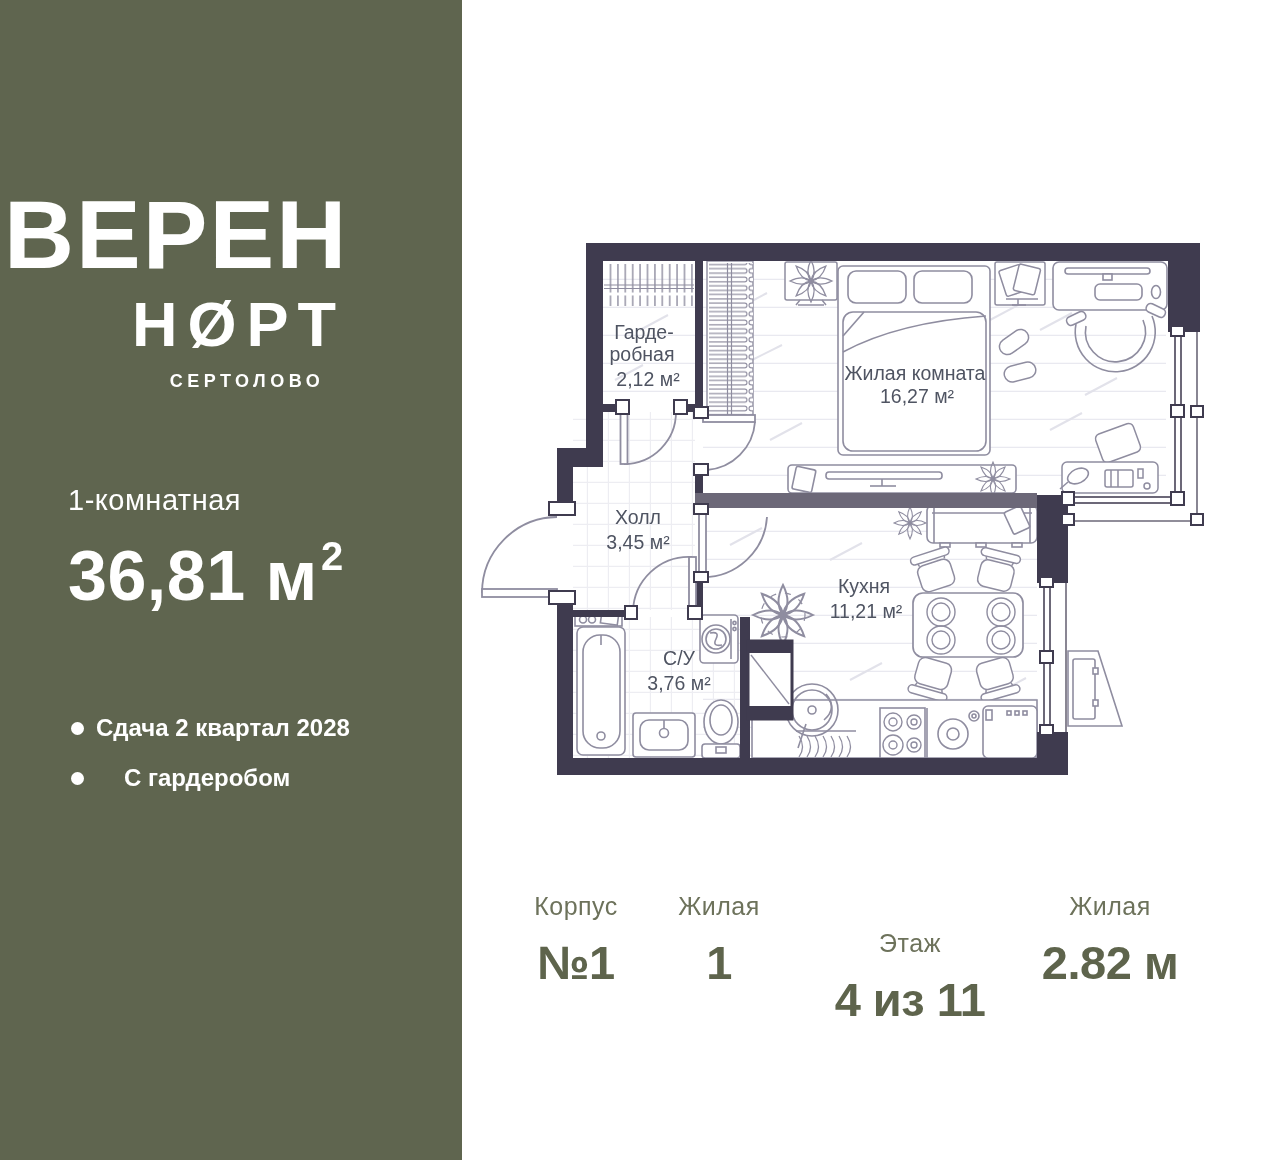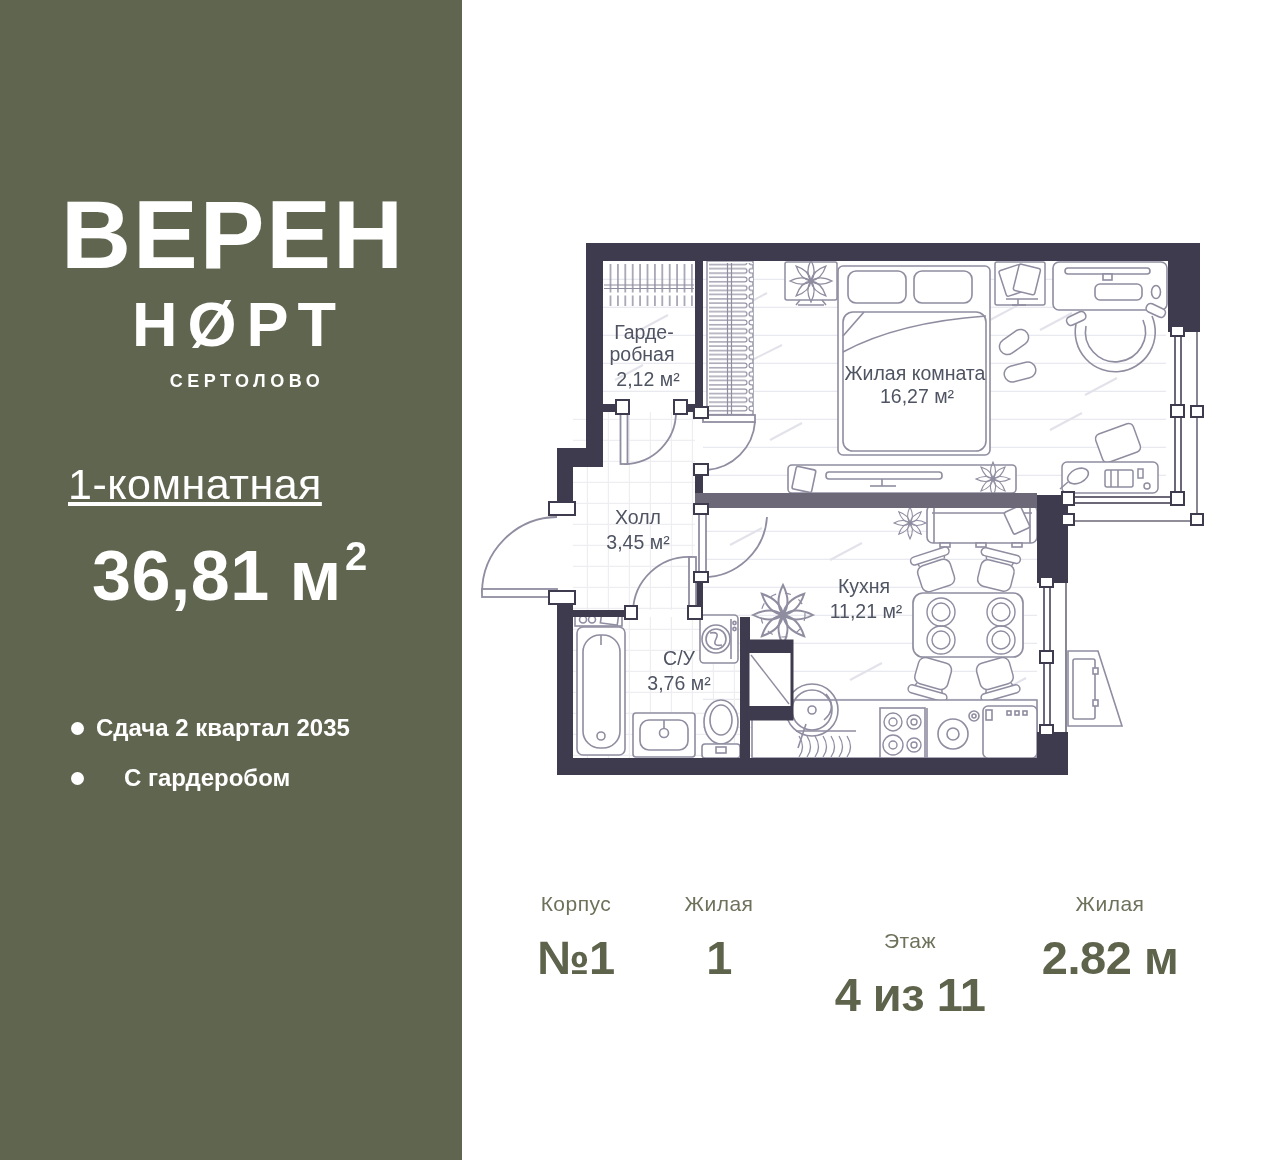--- a/index.html
+++ b/index.html
@@ -2,55 +2,55 @@
 <html><head>
 <meta charset="utf-8">
 <style>
   html,body{margin:0;padding:0;}
   body{
     width:1280px;height:1160px;position:relative;overflow:hidden;
     background:#ffffff;font-family:"Liberation Sans",sans-serif;
   }
   
   .sidebar{position:absolute;left:0;top:0;width:462px;height:1160px;background:#5f654f;color:#fff;}
-  .logo1{position:absolute;left:12px;top:186px;width:442px;text-align:center;
+  .logo1{position:absolute;left:4px;top:186px;width:442px;
          font-size:97px;font-weight:700;letter-spacing:2px;line-height:1;}
   .logo2{position:absolute;left:8px;top:293px;width:462px;text-align:center;
          font-size:63px;font-weight:700;letter-spacing:10px;line-height:1;}
   .loc{position:absolute;left:0;top:371px;width:494px;text-align:center;
        font-size:18px;font-weight:700;letter-spacing:4.5px;}
-  .roomtype{position:absolute;left:68px;top:460px;font-size:43px;font-weight:400;letter-spacing:.5px;text-decoration:underline;}
-  .bigarea{position:absolute;left:68px;top:536px;font-size:70px;font-weight:700;letter-spacing:.5px;margin-left:24px;}
+  .roomtype{position:absolute;left:68px;top:484px;font-size:29px;font-weight:400;letter-spacing:.5px;}
+  .bigarea{position:absolute;left:68px;top:536px;font-size:70px;font-weight:700;letter-spacing:.5px;}
   .bigarea sup{font-size:40px;font-weight:700;position:relative;top:-6px;left:3px;}
   .feat{position:absolute;left:71px;display:flex;align-items:center;gap:12px;
         font-size:24px;font-weight:700;}
   .feat .dot{width:13px;height:13px;border-radius:50%;background:#fff;flex:0 0 auto;}
   .f1{top:714px;} .f2{top:764px;gap:40px;}
   
   .infocol{position:absolute;text-align:center;transform:translateX(-50%);}
-  .infocol .lbl{font-size:21px;color:#6d725b;letter-spacing:.5px;}
+  .infocol .lbl{font-size:25px;color:#6d725b;letter-spacing:.5px;}
   .infocol .val{margin-top:14px;font-size:47px;font-weight:700;color:#5e644c;letter-spacing:-.5px;}
   .c1{left:576px;top:892px;} .c2{left:719px;top:892px;}
   .c3{left:910px;top:929px;} .c4{left:1110px;top:892px;}
   
   .plan{position:absolute;left:440px;top:230px;width:840px;height:570px;}
   text.room{font-family:"Liberation Sans",sans-serif;font-size:19.5px;fill:#4f5462;}
 </style>
 </head>
 <body>
 
 <div class="sidebar">
   <div class="logo1">ВЕРЕН</div>
   <div class="logo2">НØРТ</div>
   <div class="loc">СЕРТОЛОВО</div>
   <div class="roomtype">1-комнатная</div>
   <div class="bigarea"><span>36,81 м</span><sup>2</sup></div>
   <div class="feat f1">
     <span class="dot"></span>
-    <span>Сдача 2 квартал 2035</span>
+    <span>Сдача 2 квартал 2028</span>
   </div>
   <div class="feat f2">
     <span class="dot"></span>
     <span>С гардеробом</span>
   </div>
 </div>
 
 <svg class="plan" viewBox="440 230 840 570" xmlns="http://www.w3.org/2000/svg">
   <defs>
     <pattern id="pBoard" width="28" height="28" patternUnits="userSpaceOnUse">

